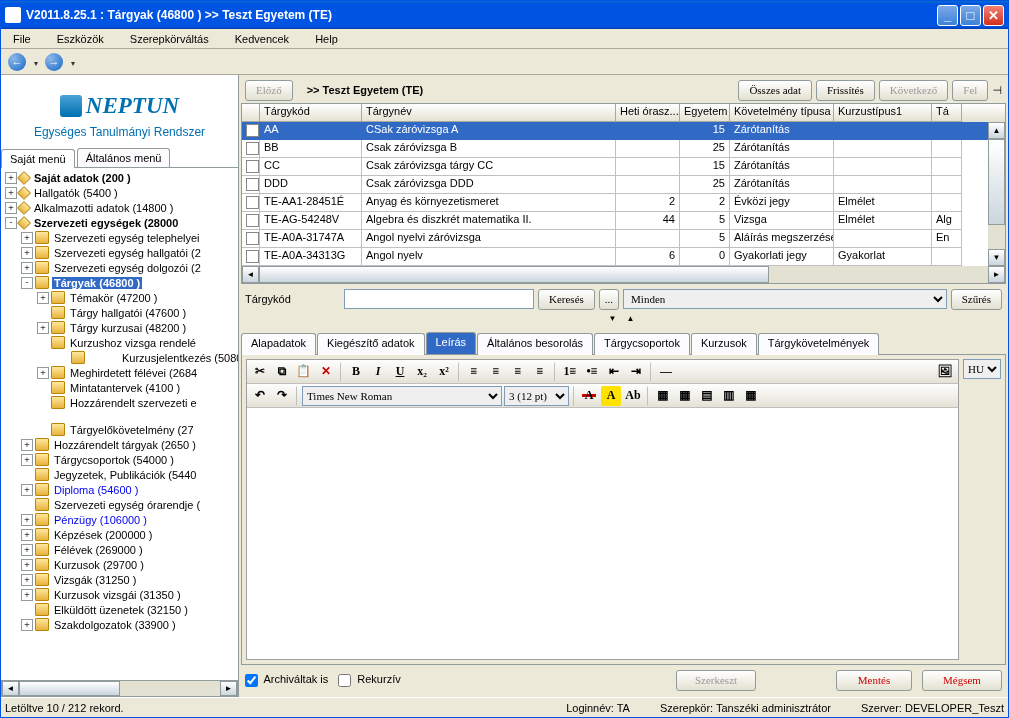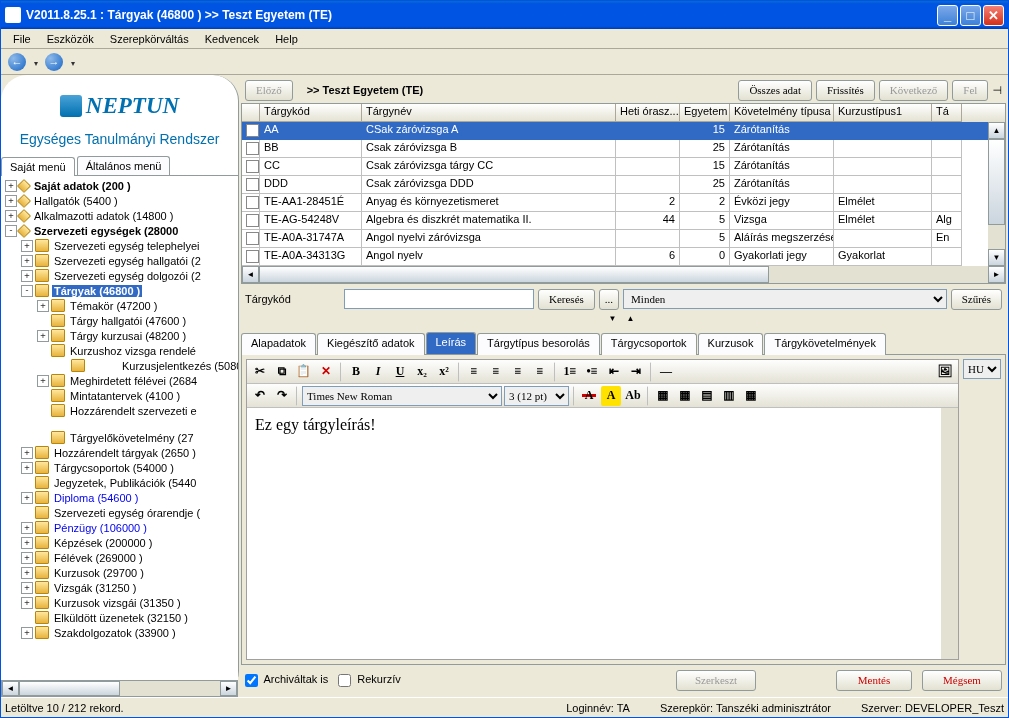--- a/index.html
+++ b/index.html
@@ -6,35 +6,35 @@
 body { font: 11px Tahoma, sans-serif; background: #ece9d8; overflow: hidden; }
 
 .window { width: 1009px; height: 718px; background: #ece9d8; display: flex; flex-direction: column; border: 1px solid #0054e3; }
 
 .titlebar { height: 28px; background: linear-gradient(#0a6cce, #0054e3 10%, #0054e3 90%, #003db1); color: #fff; display: flex; align-items: center; padding: 0 4px; font-weight: bold; }
 .titlebar-icon { width: 16px; height: 16px; background: #fff; margin-right: 5px; border-radius: 2px; }
 .titlebar-text { flex: 1; font-size: 12px; }
 .winbtn { width: 21px; height: 21px; background: linear-gradient(#7da9e8,#3c81d8); border: 1px solid #fff; border-radius: 3px; margin-left: 2px; color: #fff; display: flex; align-items: center; justify-content: center; font: bold 13px/1 sans-serif; }
 .winbtn.close { background: linear-gradient(#f48173,#d42f1a); }
 
-.menubar { height: 20px; background: #ece9d8; display: flex; align-items: center; padding: 0 4px; border-bottom: 1px solid #aca899; }
+.menubar { height: 20px; background: #ece9d8; display: flex; align-items: center; padding: 0 4px; border-bottom: 1px solid #aca899; gap: 10px; }
 .menubar span { padding: 2px 8px; }
 
 .navbar { height: 26px; background: #ece9d8; display: flex; align-items: center; padding: 0 4px; border-bottom: 1px solid #aca899; gap: 4px; }
 .navbtn { width: 24px; height: 22px; display: flex; align-items: center; justify-content: center; border-radius: 3px; }
 .navbtn .circle { width: 18px; height: 18px; border-radius: 50%; background: radial-gradient(circle at 30% 30%, #8db9e8,#1665c7); display: flex; align-items: center; justify-content: center; color: #fff; font: bold 11px/1 sans-serif; }
 .navdrop::after { content: "▾"; font-size: 8px; margin-left: 1px; color: #333; }
 
 .body { flex: 1; display: flex; overflow: hidden; }
 
-.leftpanel { width: 238px; background: #fff; border-right: 1px solid #919b9c; display: flex; flex-direction: column; border-radius: 26px; }
+.leftpanel { width: 238px; background: #fff; border-right: 1px solid #919b9c; display: flex; flex-direction: column; }
 .logo { padding: 18px 10px 8px; text-align: center; }
 .logo-main { font: italic bold 23px Tahoma; color: #0070b0; display: flex; align-items: center; justify-content: center; }
 .logo-sq { width: 22px; height: 22px; background: linear-gradient(#4aa3d8,#0070b0); margin-right: 4px; border-radius: 3px; }
-.logo-sub { font-size: 14px; color: #0070b0; margin-top: 12px; }
+.logo-sub { font-size: 12px; color: #0070b0; margin-top: 6px; }
 
 .lefttabs { display: flex; height: 21px; background: #fff; border-bottom: 1px solid #919b9c; }
 .lefttab { padding: 3px 8px; border: 1px solid #919b9c; border-bottom: none; background: #fcfcfe; margin-right: 2px; margin-top: 1px; border-radius: 3px 3px 0 0; }
 .lefttab.active { background: #fff; position: relative; top: 1px; }
 
 .tree { flex: 1; overflow: auto; background: #fff; padding: 2px; }
 .tree-scroll { width: 220px; }
 .node { display: flex; align-items: center; height: 15px; white-space: nowrap; padding-left: 2px; }
 .exp { width: 12px; height: 12px; border: 1px solid #919b9c; display: flex; align-items: center; justify-content: center; font: 9px/1 monospace; color: #333; margin-right: 2px; }
 .exp.blank { border: none; }
@@ -440,21 +440,21 @@
         <select style="flex:1"><option>Minden</option></select>
         <button class="btn">Szűrés</button>
       </div>
 
       <div class="collapse">▼ ▲</div>
 
       <div class="tabs" id="tabs">
           <div class="tab">Alapadatok</div>
           <div class="tab">Kiegészítő adatok</div>
           <div class="tab active">Leírás</div>
-          <div class="tab">Tárgytípus besorolás</div>
+          <div class="tab">Általános besorolás</div>
           <div class="tab">Tárgycsoportok</div>
           <div class="tab">Kurzusok</div>
           <div class="tab">Tárgykövetelmények</div>
         </div>
 
       <div class="editor">
         <div class="editor-main">
           <div class="toolbar">
             <div class="tb">✂</div>
             <div class="tb">⧉</div>
@@ -501,24 +501,20 @@
                 <b>A</b>
               </div>
             <div class="tb">Ab</div>
             <div class="tb sep"></div>
             <div class="tb">▦</div>
             <div class="tb">▦</div>
             <div class="tb">▤</div>
             <div class="tb">▥</div>
             <div class="tb">▦</div>
           </div>
-          <div class="editor-content">
-            <span>Ez egy tárgyleírás!</span>
-            <div class="editor-vscroll"></div>
-          </div>
         </div>
         <select class="langsel"><option>HU</option></select>
       </div>
 
       <div class="bottomrow">
         <label><input type="checkbox" checked="" style=""> <span>Archiváltak is</span></label>
         <label><input type="checkbox" style=""> <span>Rekurzív</span></label>
         <span class="spacer"></span>
         <button class="btn disabled" style="width:80px">Szerkeszt</button>
         <span style="width:60px"></span>

